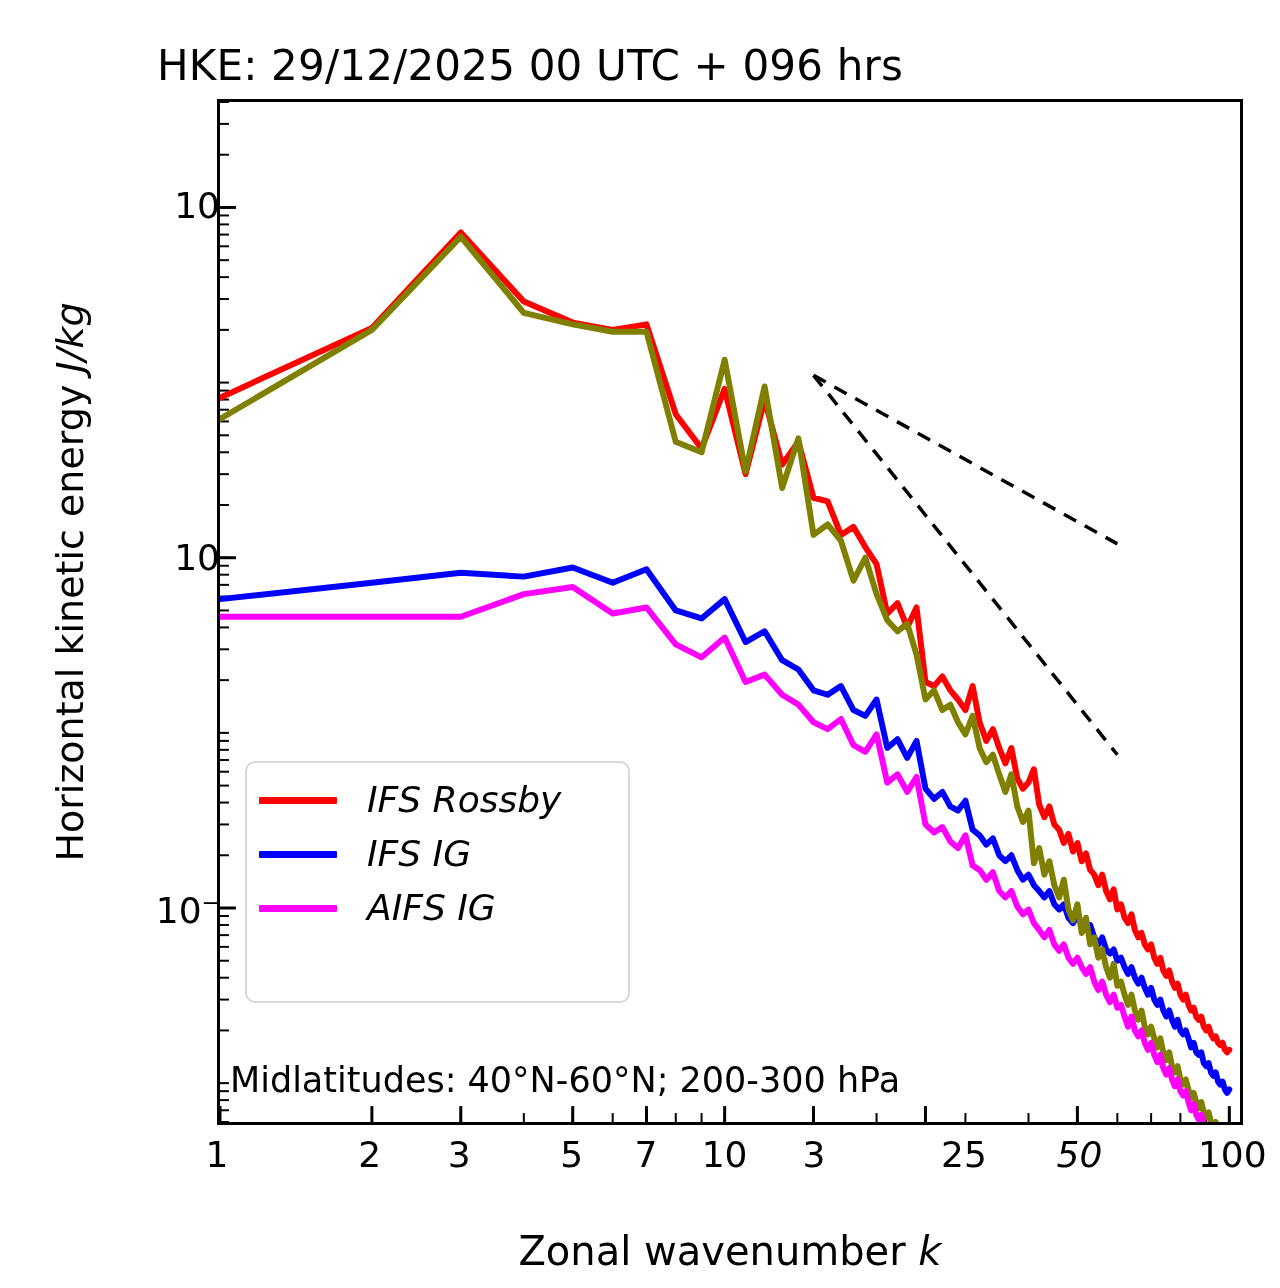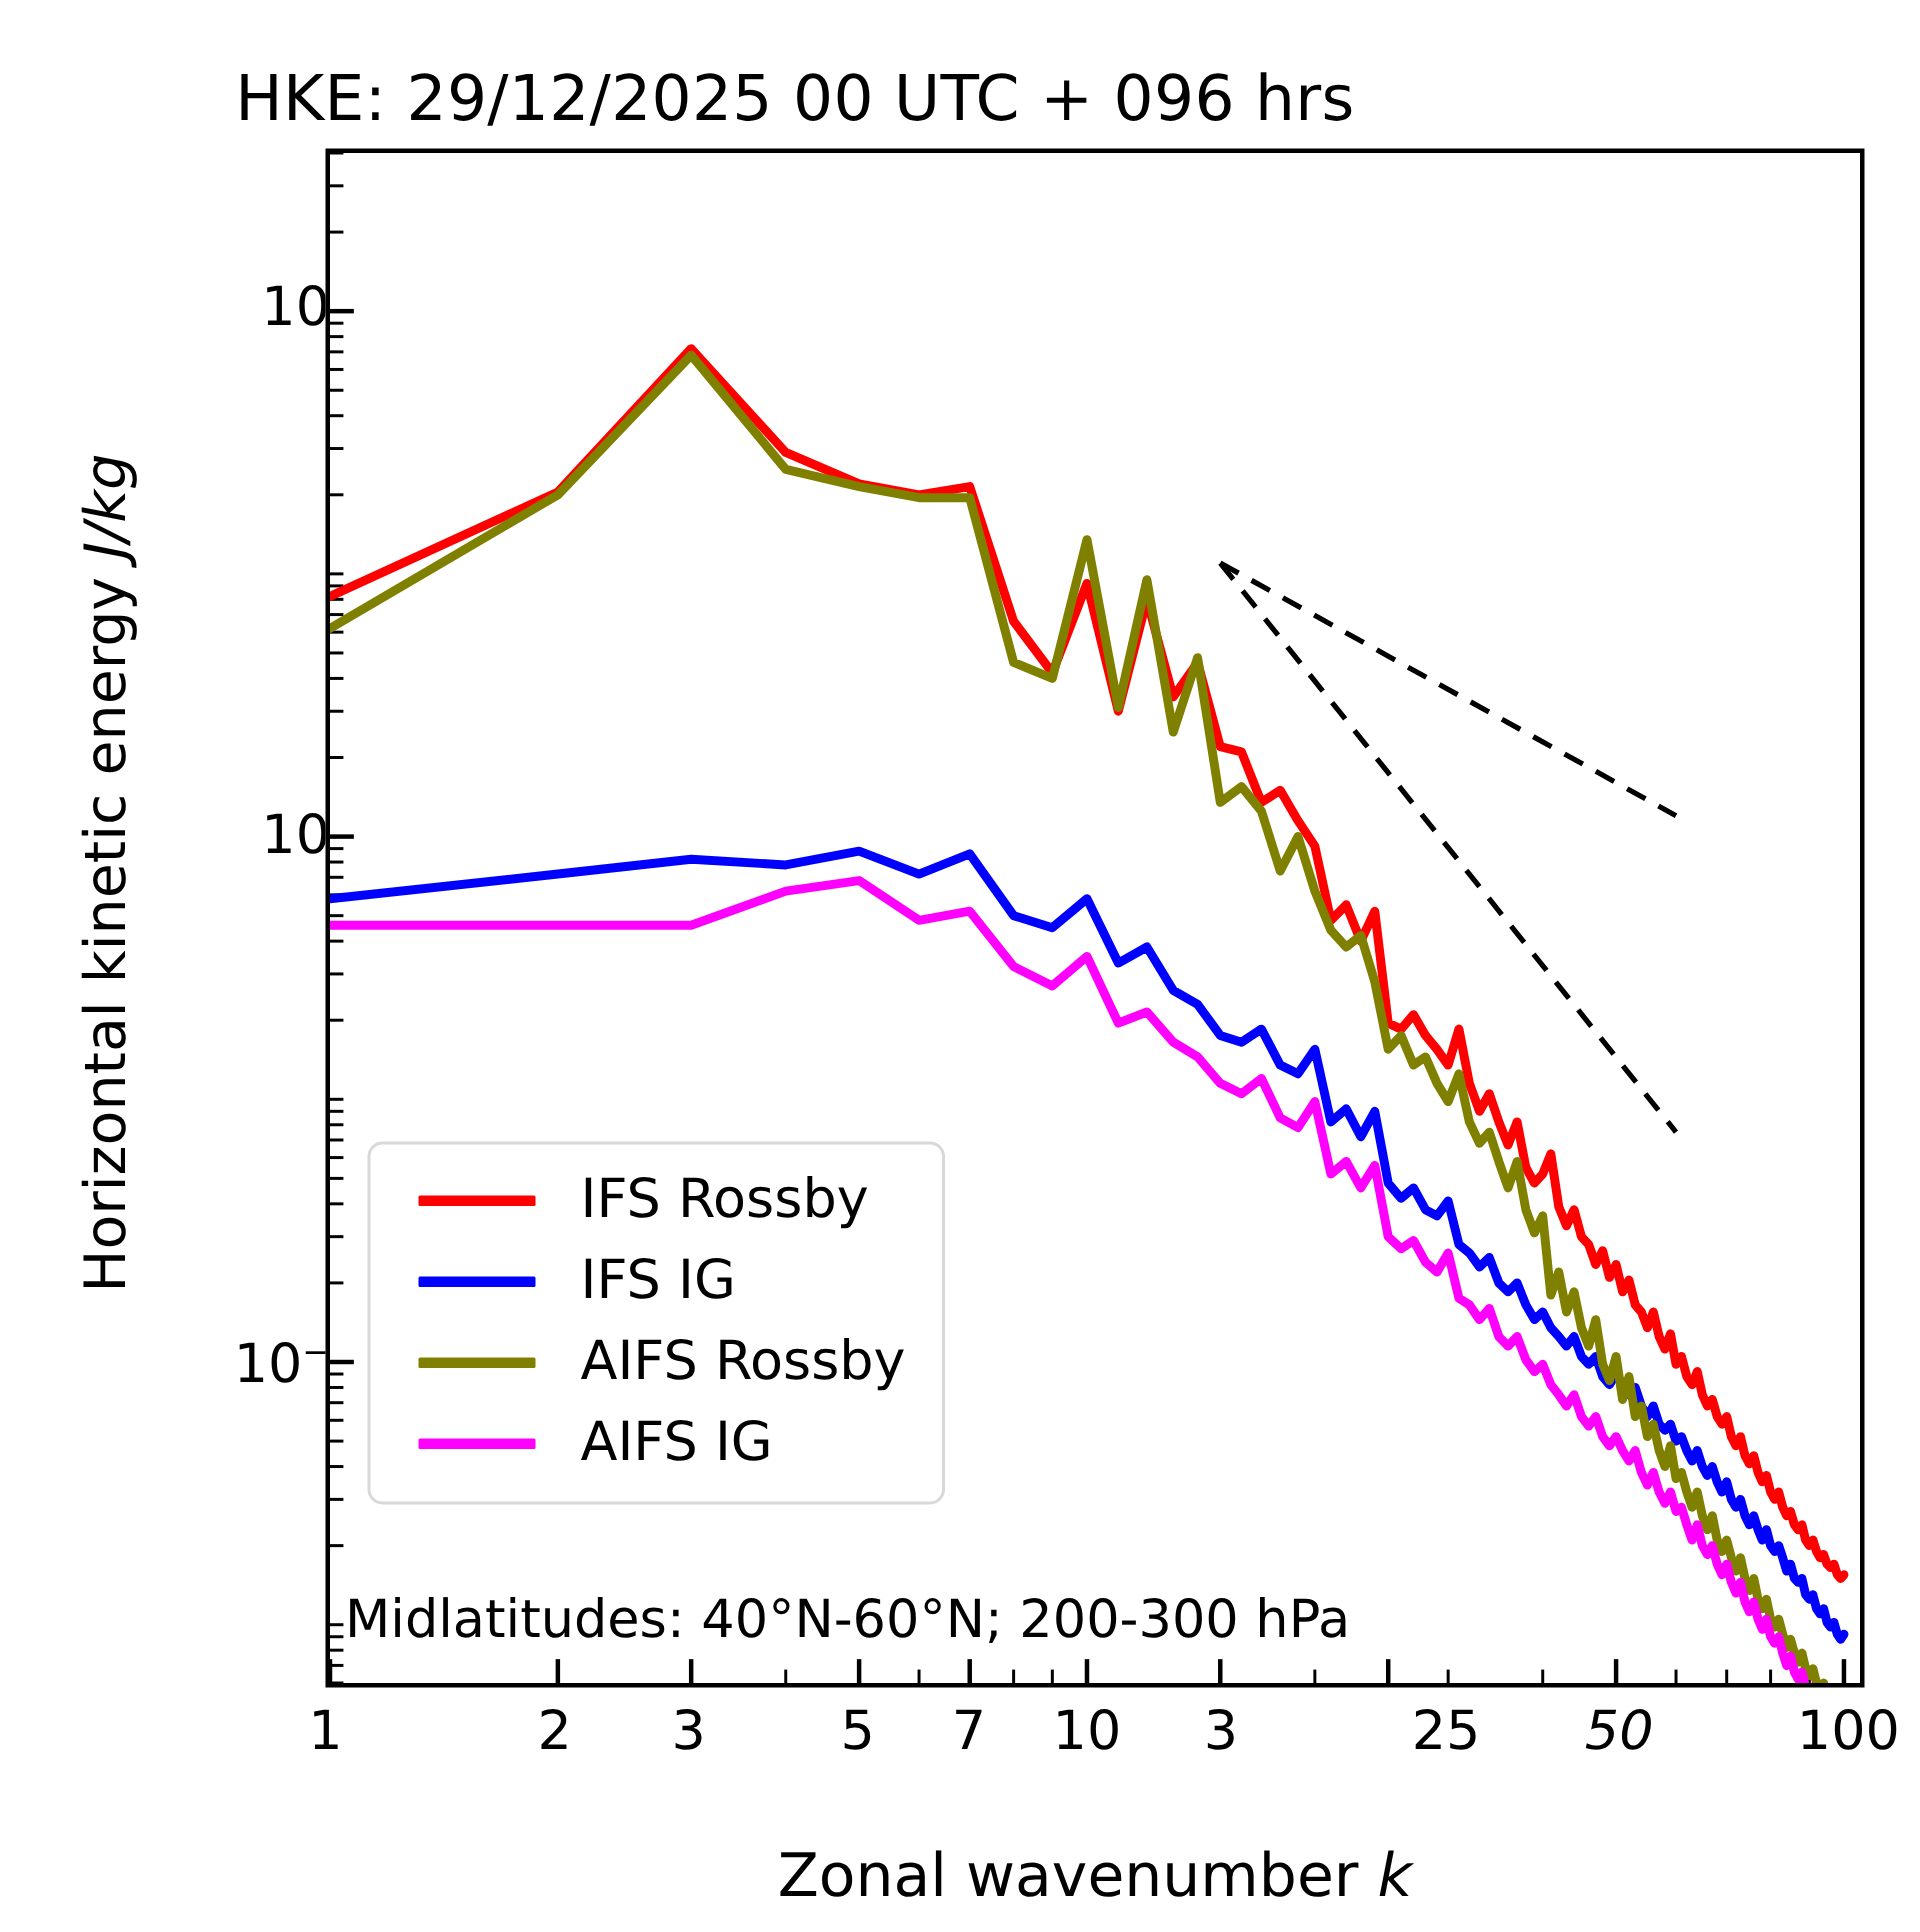--- a/index.html
+++ b/index.html
@@ -34,21 +34,21 @@
        transform:translateY(-50%);white-space:nowrap;}
   .ytl sup{font-size:22px;vertical-align:super;}
 
   
   .slopelab{position:absolute;font-size:26px;white-space:nowrap;}
 
   
   #legend{position:absolute;left:245px;top:761px;width:385px;height:242px;
           border:2px solid #d8d8d8;border-radius:10px;background:#fff;
           box-sizing:border-box;padding:10px 0;}
-  .legrow{display:flex;align-items:center;height:54px;padding-left:32px;}
+  .legrow{display:flex;align-items:center;height:54px;padding-left:12px;font-style:italic;}
   .legline{width:78px;height:7px;border-radius:1px;flex:0 0 auto;}
   .legtxt{margin-left:30px;font-size:36px;line-height:36px;white-space:nowrap;}
 
   
   #regionnote{position:absolute;left:230px;top:1029px;font-size:35px;white-space:nowrap;margin-top:31px;}
 </style>
 </head>
 <body>
 
 <div id="fig">
@@ -190,24 +190,20 @@
   <div id="legend">
       <div class="legrow">
         <div class="legline" style="background: rgb(255, 0, 0);"></div>
         <div class="legtxt">IFS Rossby</div>
       </div>
       <div class="legrow">
         <div class="legline" style="background: rgb(0, 0, 255);"></div>
         <div class="legtxt">IFS IG</div>
       </div>
       <div class="legrow">
-        <div class="legline" style="background: rgb(128, 128, 0);"></div>
-        <div class="legtxt">AIFS Rossby</div>
-      </div>
-      <div class="legrow">
         <div class="legline" style="background: rgb(255, 0, 255);"></div>
         <div class="legtxt">AIFS IG</div>
       </div>
     </div>
 
   <div id="regionnote">Midlatitudes: 40°N-60°N; 200-300 hPa</div>
 
 </div>
 
 </body></html>

